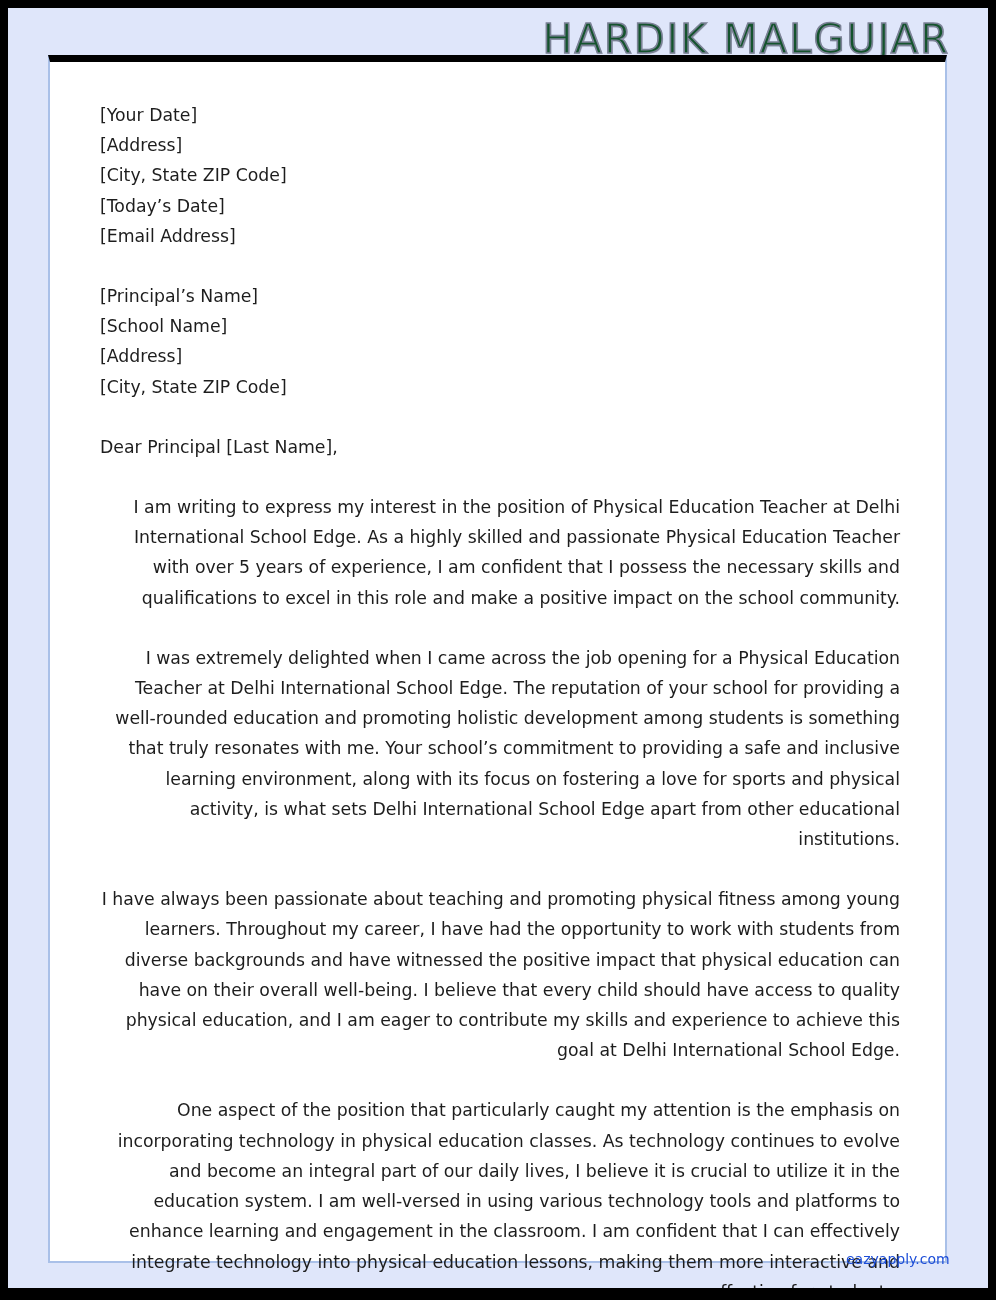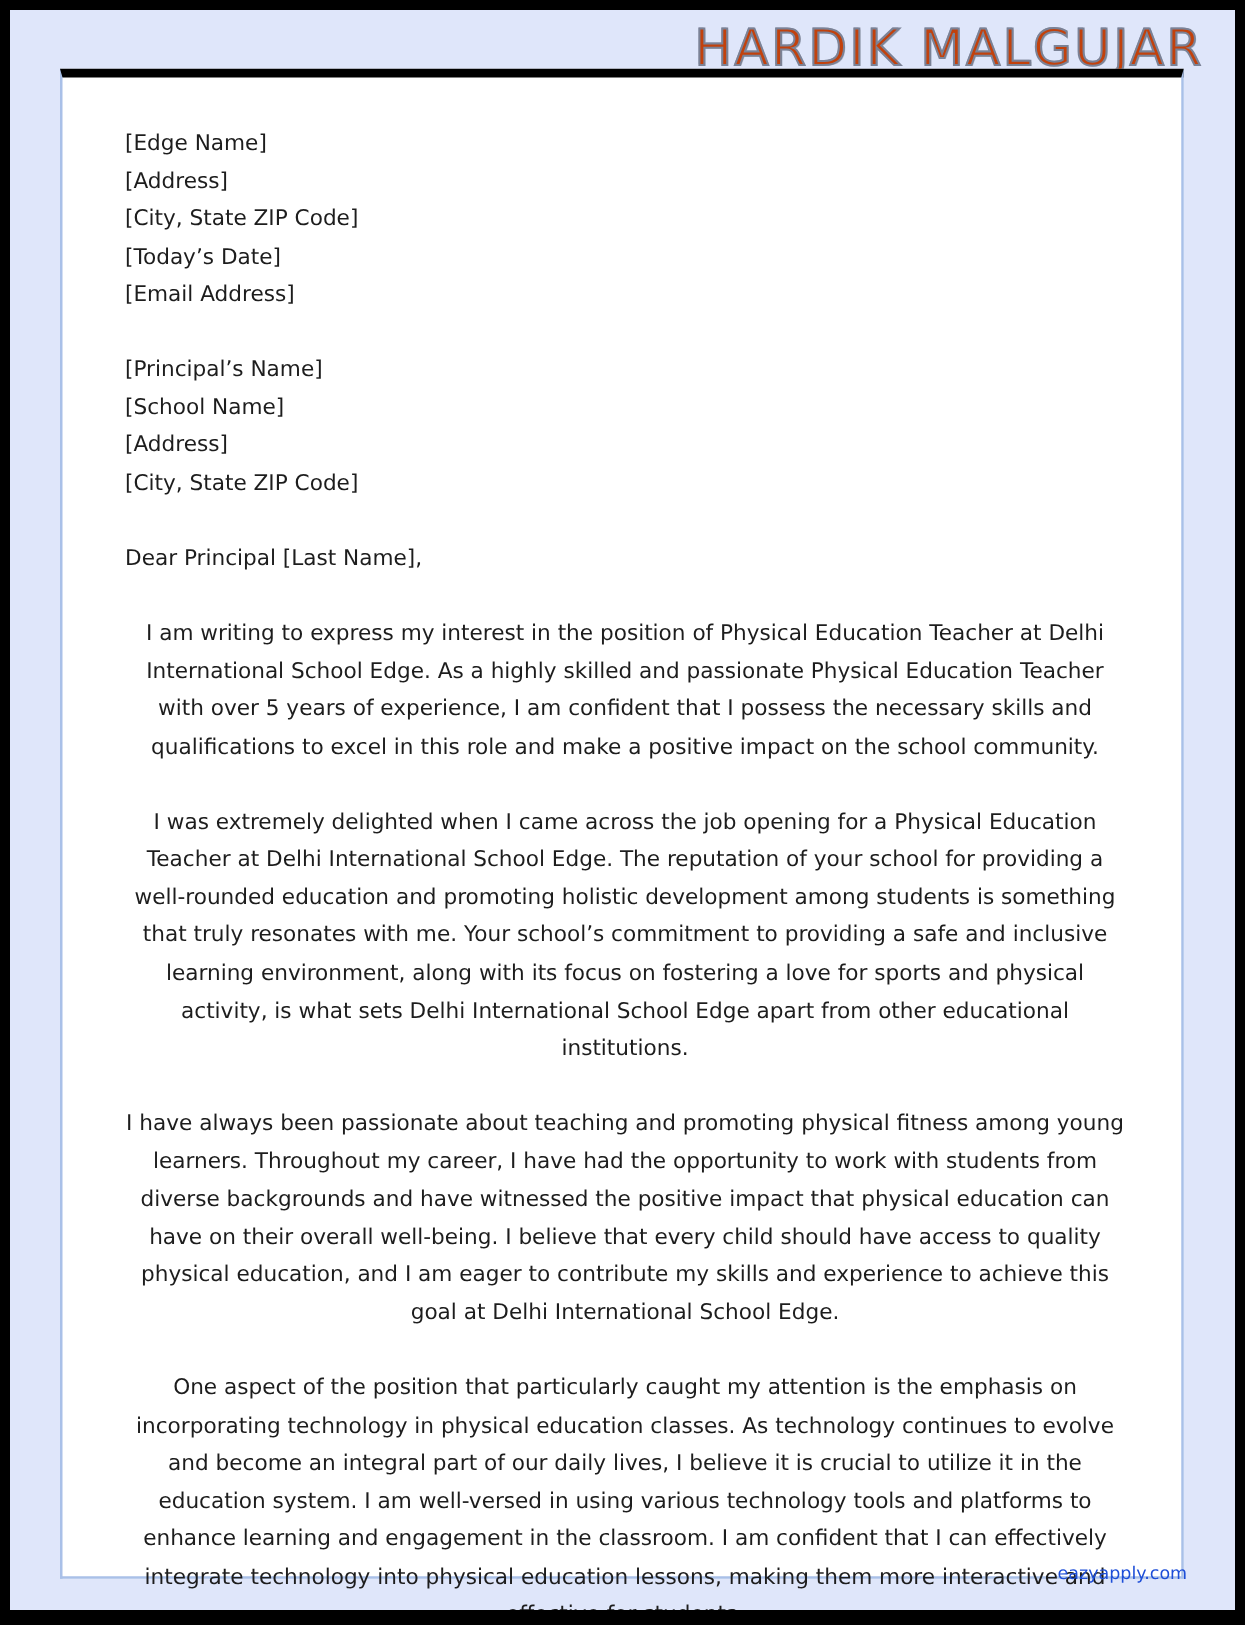--- a/index.html
+++ b/index.html
@@ -38,28 +38,28 @@
     position: absolute;
     left: 0;
     top: 0;
     width: 980px;
     height: 47px;
     background: #dfe6fa;
   }
 
   .doc-title {
     position: absolute;
-    right: 25px;
+    right: 38px;
     top: 9px;
     font-family: "DejaVu Sans", sans-serif;
     font-size: 40px;
     letter-spacing: 2px;
     font-weight: 400;
     line-height: 44px;
-    color: #c2410c;
+    color: #14532d;
     -webkit-text-stroke: 1.6px #7b8296;
     text-shadow:
        1px 1px 0 #b9c0d2,
       -0.5px -0.5px 0 #9aa2b6;
     white-space: nowrap;
   }
 
   
   .sheet {
     position: absolute;
@@ -95,21 +95,21 @@
     display: block;
     white-space: nowrap;
   }
 
   .salutation {
     margin: 0 0 30px 0;
   }
 
   .para {
     margin: 0 0 30px 0;
-    text-align: center;
+    text-align: right;
   }
   .para:last-child {
     margin-bottom: 0;
   }
 
   
   .watermark {
     position: absolute;
     left: 838px;
     top: 1242px;
@@ -129,21 +129,21 @@
 
     <div class="header-band">
       <div class="doc-title">HARDIK MALGUJAR</div>
     </div>
 
     <div class="sheet"></div>
 
     <div class="letter-body">
 
       <div class="addr-block">
-        <span class="addr-line">[Edge Name]</span>
+        <span class="addr-line">[Your Date]</span>
         <span class="addr-line">[Address]</span>
         <span class="addr-line">[City, State ZIP Code]</span>
         <span class="addr-line">[Today’s Date]</span>
         <span class="addr-line">[Email Address]</span>
       </div>
 
       <div class="addr-block">
         <span class="addr-line">[Principal’s Name]</span>
         <span class="addr-line">[School Name]</span>
         <span class="addr-line">[Address]</span>

